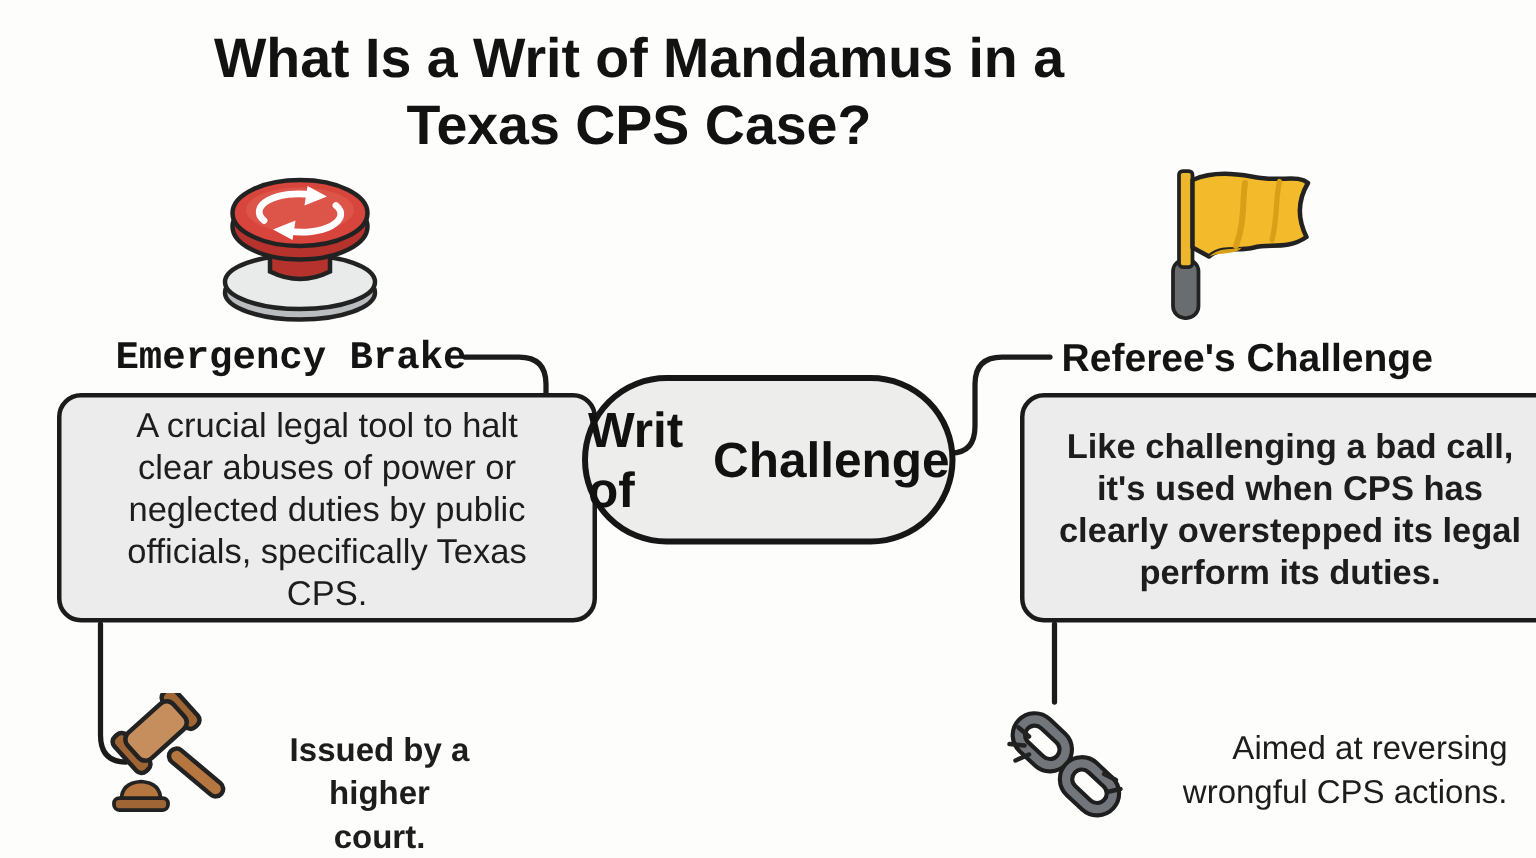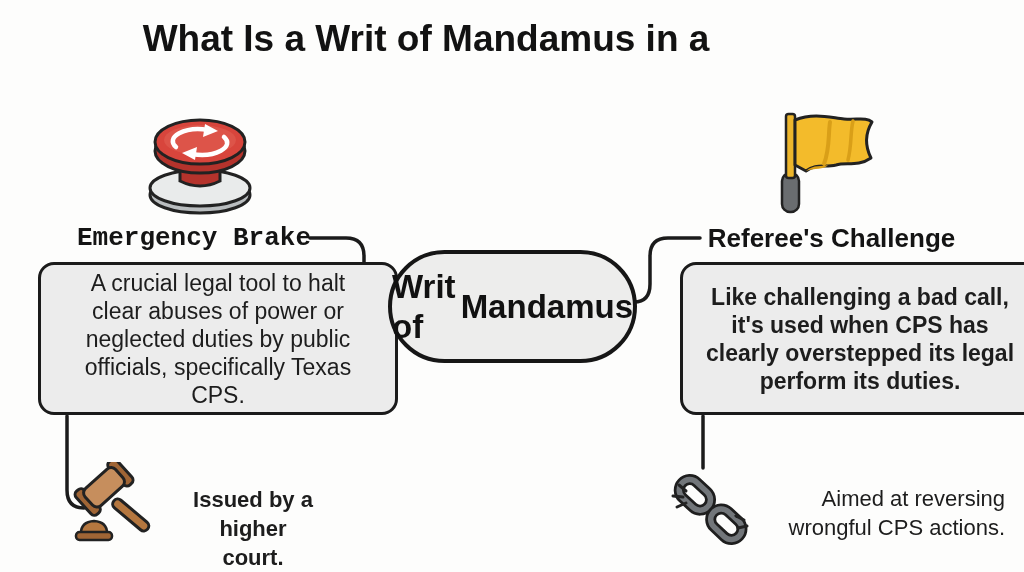--- a/index.html
+++ b/index.html
@@ -47,20 +47,21 @@
   .footnote-left{left:158px;top:485px;width:190px;text-align:center;font-weight:bold;}
   .footnote-right{left:760px;top:484px;width:245px;text-align:right;}
 </style>
 </head>
 <body>
 
 <div class="canvas">
 
   <div class="title">
     <div>What Is a Writ of Mandamus in a</div>
+    <div>Texas CPS Case?</div>
   </div>
 
   <svg class="connector-layer" width="1024" height="572" viewBox="0 0 1024 572">
     <path d="M 310 238 H 346 Q 364 238 364 256 V 284 Q 364 302 382 302 L 394 302" fill="none" stroke="#1b1b1b" stroke-width="3.5" stroke-linecap="round"></path>
     <path d="M 700 238 H 668 Q 650 238 650 256 V 284 Q 650 302 634 302 L 631 302" fill="none" stroke="#1b1b1b" stroke-width="3.5" stroke-linecap="round"></path>
     <path d="M 67 416 V 490 Q 67 508 84 508" fill="none" stroke="#1b1b1b" stroke-width="3.5" stroke-linecap="round"></path>
     <path d="M 703 416 V 468" fill="none" stroke="#1b1b1b" stroke-width="3.5" stroke-linecap="round"></path>
   </svg>
 
   <svg class="icon-abs" style="left:142px;top:112px;" width="116" height="104" viewBox="0 0 116 104">
@@ -109,21 +110,21 @@
 
   <div class="desc-box box-right">
     <div>Like challenging a bad call,</div>
     <div>it's used when CPS has</div>
     <div>clearly overstepped its legal</div>
     <div>perform its duties.</div>
   </div>
 
   <div class="center-node">
     <div>Writ of</div>
-    <div>Mandamus</div>
+    <div>Challenge</div>
   </div>
 
   <svg class="icon-abs" style="left:72px;top:462px;" width="84" height="84" viewBox="0 0 84 84">
     <g transform="rotate(40 48 44)">
       <rect x="40" y="39" width="44" height="10" rx="5" fill="#b5773f" stroke="#222" stroke-width="3"></rect>
     </g>
     <g transform="rotate(-42 32 26)">
       <rect x="5" y="10" width="11" height="31" rx="4.5" fill="#a06535" stroke="#222" stroke-width="3"></rect>
       <rect x="49" y="10" width="11" height="31" rx="4.5" fill="#a06535" stroke="#222" stroke-width="3"></rect>
       <rect x="12" y="14" width="41" height="23" rx="6" fill="#c68e5d" stroke="#222" stroke-width="3"></rect>

